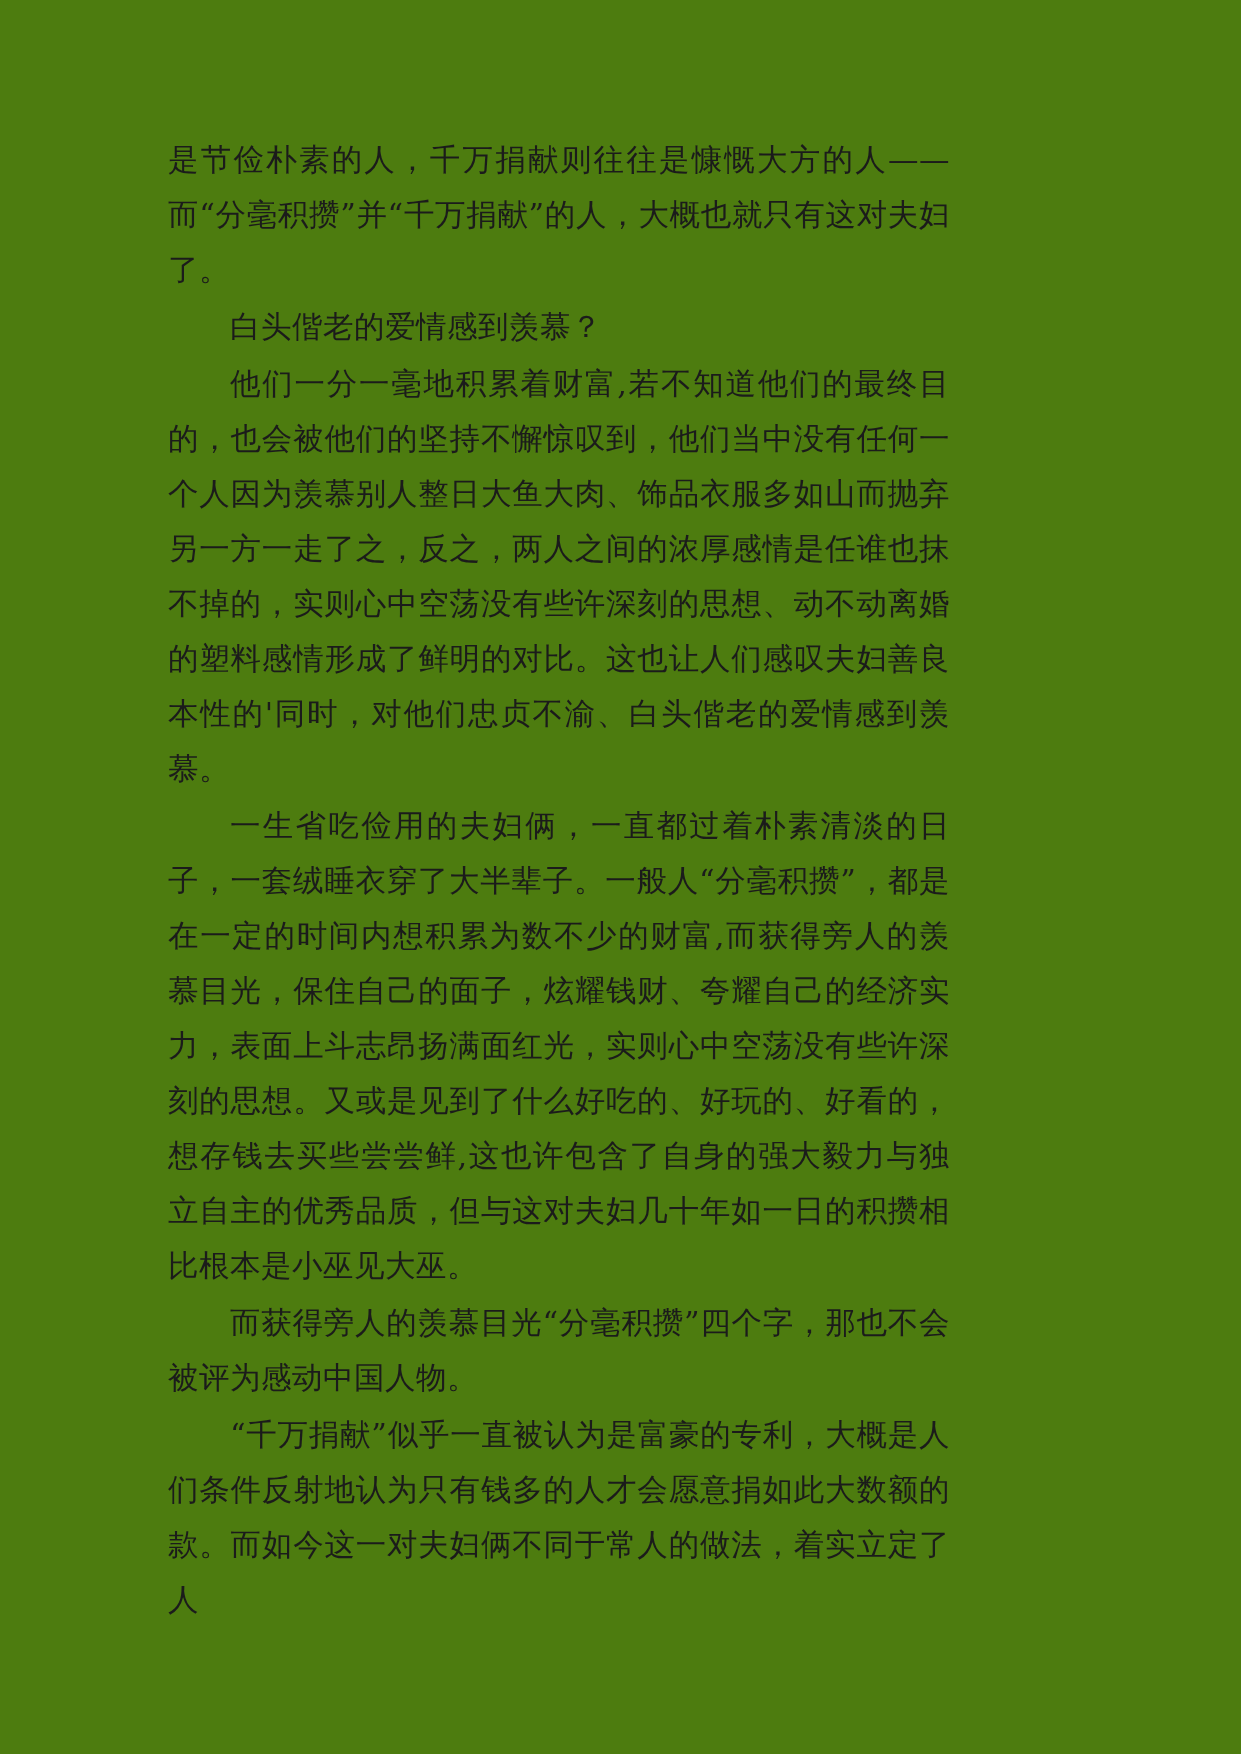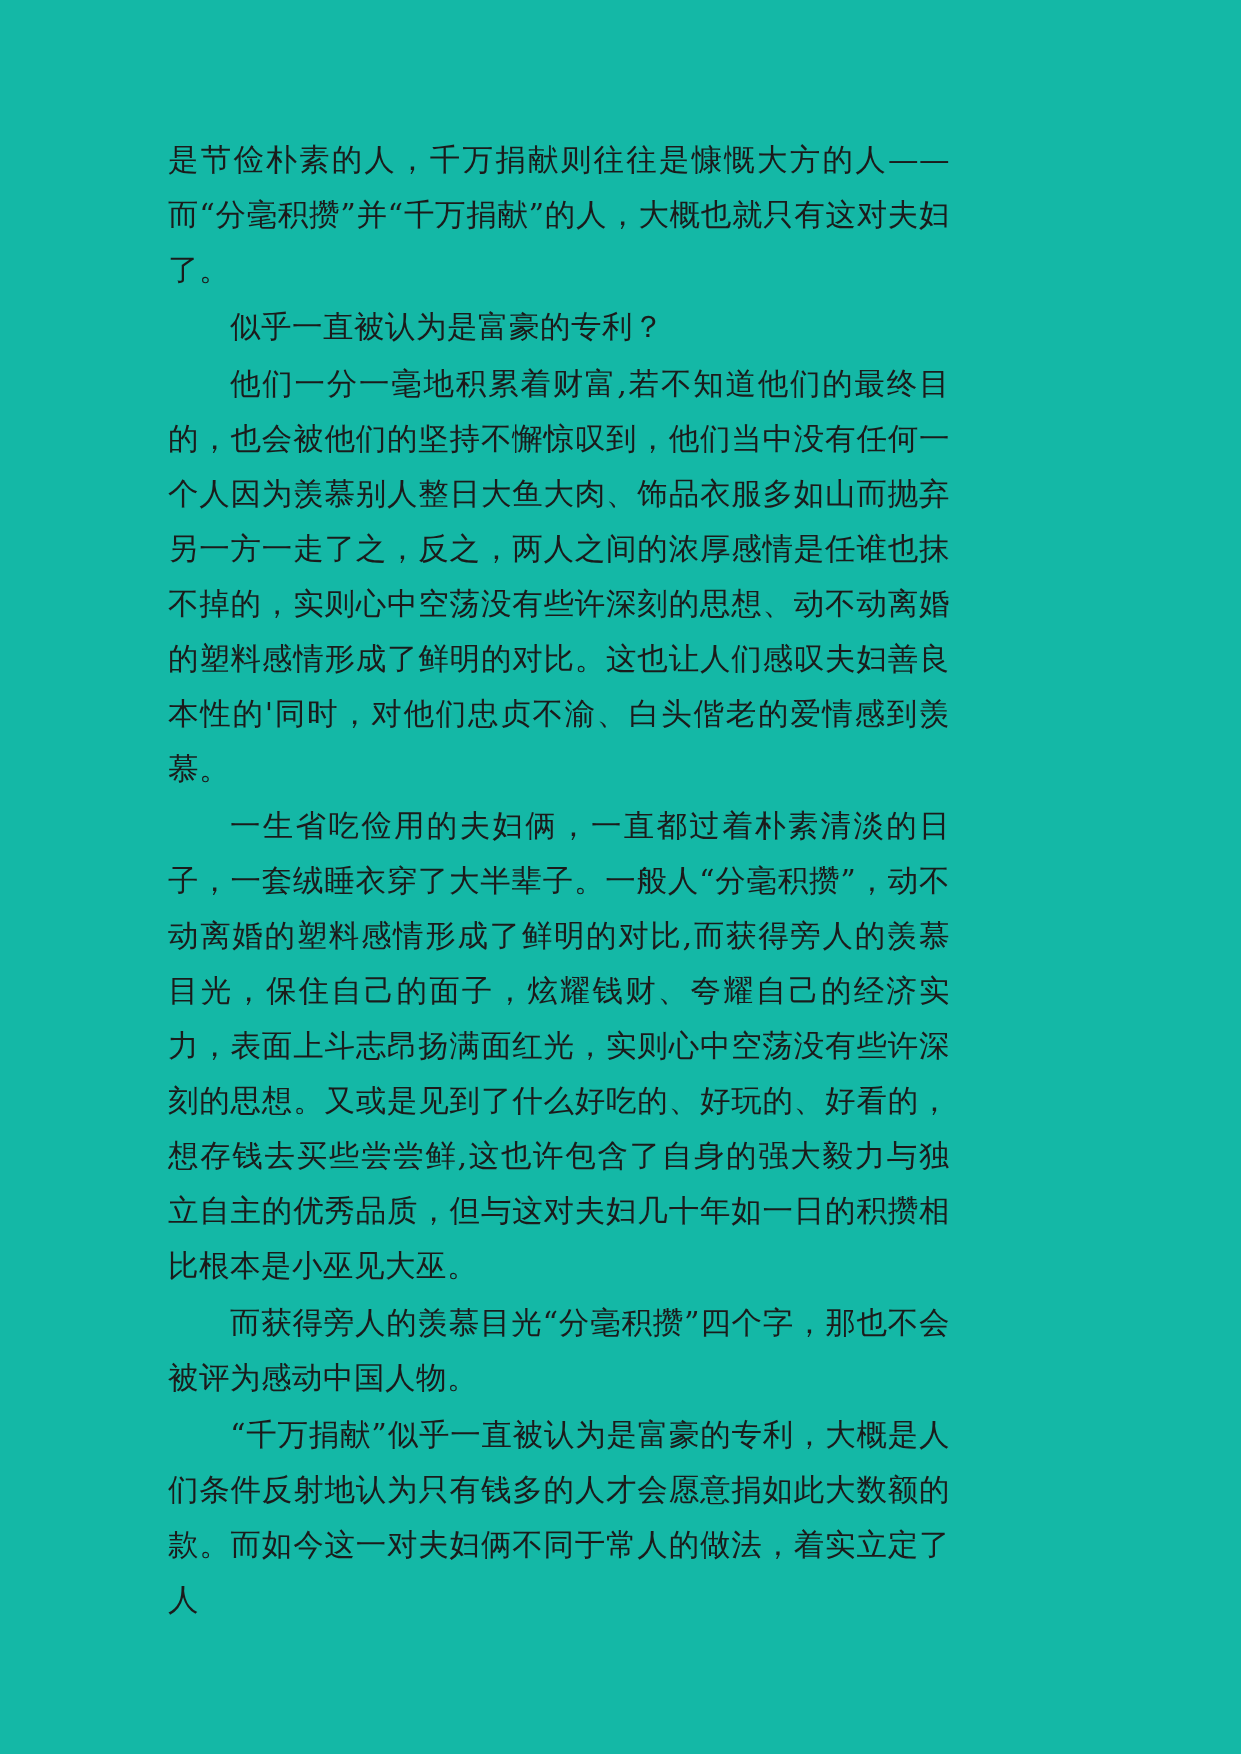--- a/index.html
+++ b/index.html
@@ -4,21 +4,21 @@
 <style>
   html, body {
     margin: 0;
     padding: 0;
     background: #ffffff;
   }
   .page {
     position: relative;
     width: 1241px;
     height: 1754px;
-    background: #14b8a6;
+    background: #4d7c0f;
     box-sizing: border-box;
     font-family: "DejaVu Serif", "Liberation Serif", serif;
     color: #1a1a1a;
     overflow: hidden;
   }
   .content {
     position: absolute;
     left: 168px;
     top: 132px;
     width: 782px;
@@ -39,19 +39,19 @@
   .para.first {
     text-indent: 0;
   }
 </style>
 </head>
 <body>
 
 <div class="page">
   <div class="content">
     <p class="para first">是节俭朴素的人，千万捐献则往往是慷慨大方的人——而“分毫积攒”并“千万捐献”的人，大概也就只有这对夫妇了。</p>
-    <p class="para indent">似乎一直被认为是富豪的专利？</p>
+    <p class="para indent">白头偕老的爱情感到羡慕？</p>
     <p class="para indent">他们一分一毫地积累着财富,若不知道他们的最终目的，也会被他们的坚持不懈惊叹到，他们当中没有任何一个人因为羡慕别人整日大鱼大肉、饰品衣服多如山而抛弃另一方一走了之，反之，两人之间的浓厚感情是任谁也抹不掉的，实则心中空荡没有些许深刻的思想、动不动离婚的塑料感情形成了鲜明的对比。这也让人们感叹夫妇善良本性的'同时，对他们忠贞不渝、白头偕老的爱情感到羡慕。</p>
-    <p class="para indent">一生省吃俭用的夫妇俩，一直都过着朴素清淡的日子，一套绒睡衣穿了大半辈子。一般人“分毫积攒”，动不动离婚的塑料感情形成了鲜明的对比,而获得旁人的羡慕目光，保住自己的面子，炫耀钱财、夸耀自己的经济实力，表面上斗志昂扬满面红光，实则心中空荡没有些许深刻的思想。又或是见到了什么好吃的、好玩的、好看的，想存钱去买些尝尝鲜,这也许包含了自身的强大毅力与独立自主的优秀品质，但与这对夫妇几十年如一日的积攒相比根本是小巫见大巫。</p>
+    <p class="para indent">一生省吃俭用的夫妇俩，一直都过着朴素清淡的日子，一套绒睡衣穿了大半辈子。一般人“分毫积攒”，都是在一定的时间内想积累为数不少的财富,而获得旁人的羡慕目光，保住自己的面子，炫耀钱财、夸耀自己的经济实力，表面上斗志昂扬满面红光，实则心中空荡没有些许深刻的思想。又或是见到了什么好吃的、好玩的、好看的，想存钱去买些尝尝鲜,这也许包含了自身的强大毅力与独立自主的优秀品质，但与这对夫妇几十年如一日的积攒相比根本是小巫见大巫。</p>
     <p class="para indent">而获得旁人的羡慕目光“分毫积攒”四个字，那也不会被评为感动中国人物。</p>
     <p class="para indent">“千万捐献”似乎一直被认为是富豪的专利，大概是人们条件反射地认为只有钱多的人才会愿意捐如此大数额的款。而如今这一对夫妇俩不同于常人的做法，着实立定了人</p>
   </div>
 </div>
 
 </body></html>

